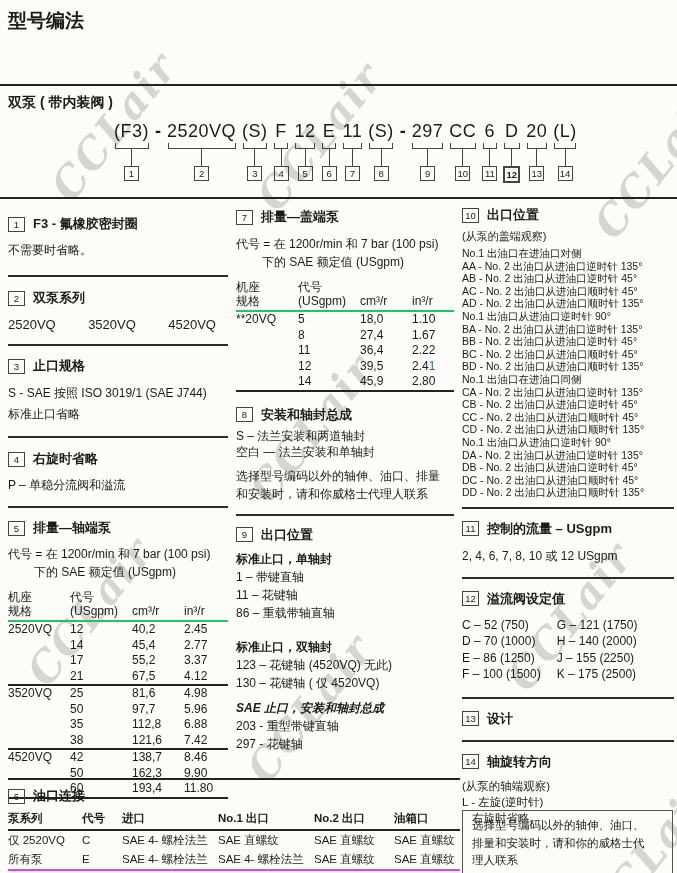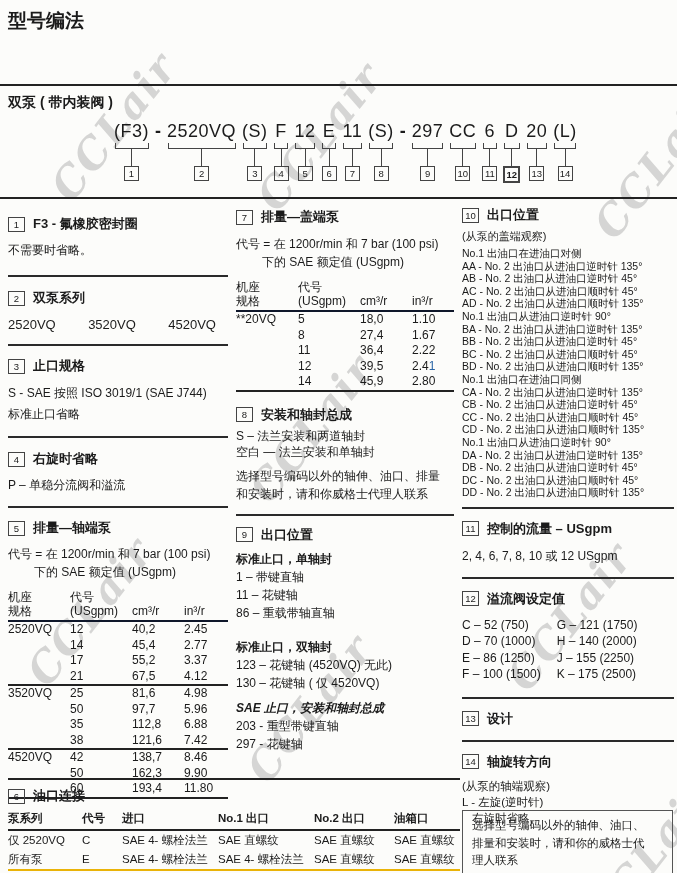--- a/index.html
+++ b/index.html
@@ -31,40 +31,40 @@
   .col-right{left:462px;top:206px;width:212px;}
   .sec-head{display:flex;align-items:center;gap:8px;font-weight:bold;font-size:13px;white-space:nowrap;}
   .nbox{display:inline-flex;min-width:13px;height:13px;padding:0 1px;border:1px solid #444;
         align-items:center;justify-content:center;font-size:9.5px;font-weight:normal;flex:none;}
   .divider{border:none;border-top:2px solid #2a2a2a;height:0;}
   .body12{font-size:12px;line-height:18px;}
   .ind{padding-left:26px;}
   .ind8{padding-left:10px;}
   
   .dtable{border-collapse:collapse;table-layout:fixed;font-size:12px;border-bottom:2px solid #222;}
-  .dtable th{font-weight:normal;text-align:left;vertical-align:bottom;border-bottom:2px solid #0f172a;
+  .dtable th{font-weight:normal;text-align:left;vertical-align:bottom;border-bottom:2px solid #22c55e;
              padding:0 0 2px 0;white-space:pre-line;line-height:14px;font-size:12px;}
   .dtable td{padding:0;line-height:15.5px;white-space:nowrap;}
   .dtable tr.g td{border-top:2px solid #222;}
   .blue{color:#2b65a5;}
   
   .lines9{font-size:12px;}
   .lines9 > div{margin-top:4px;line-height:14px;white-space:nowrap;}
   .lines9 > div.h{margin-top:20px;font-weight:bold;}
   .lines9 > div.it{margin-top:11px;font-weight:bold;font-style:italic;}
   .lines9 > div:first-child{margin-top:8px;}
   
   .lines10 > div{font-size:10.5px;line-height:12.6px;white-space:nowrap;}
   .sub10{font-size:11px;margin-top:5px;line-height:14px;}
   
   .relief{display:flex;gap:16px;font-size:12px;margin-top:9px;}
   .relief > div > div{line-height:15.5px;margin-top:1px;white-space:nowrap;}
   
   .bottom-sec{position:absolute;left:8px;top:778px;width:452px;z-index:1;border-top:2px solid #222;padding-top:7px;}
-  .ptable{border-collapse:collapse;table-layout:fixed;font-size:11.5px;margin-top:6px;border-bottom:2px solid #eab308;}
+  .ptable{border-collapse:collapse;table-layout:fixed;font-size:11.5px;margin-top:6px;border-bottom:2px solid #d946ef;}
   .ptable th{font-weight:bold;text-align:left;border-bottom:2px solid #222;padding:0 0 3px 0;white-space:nowrap;font-size:11.5px;}
   .ptable td{padding:0;line-height:19px;white-space:nowrap;}
   
   .note-box{position:absolute;left:462px;top:810px;width:194px;z-index:1;border:1px solid #555;
             padding:6px 6px 6px 9px;font-size:11.5px;}
   .note-box > div{line-height:17.5px;white-space:nowrap;}
 </style>
 </head>
 <body>
 

